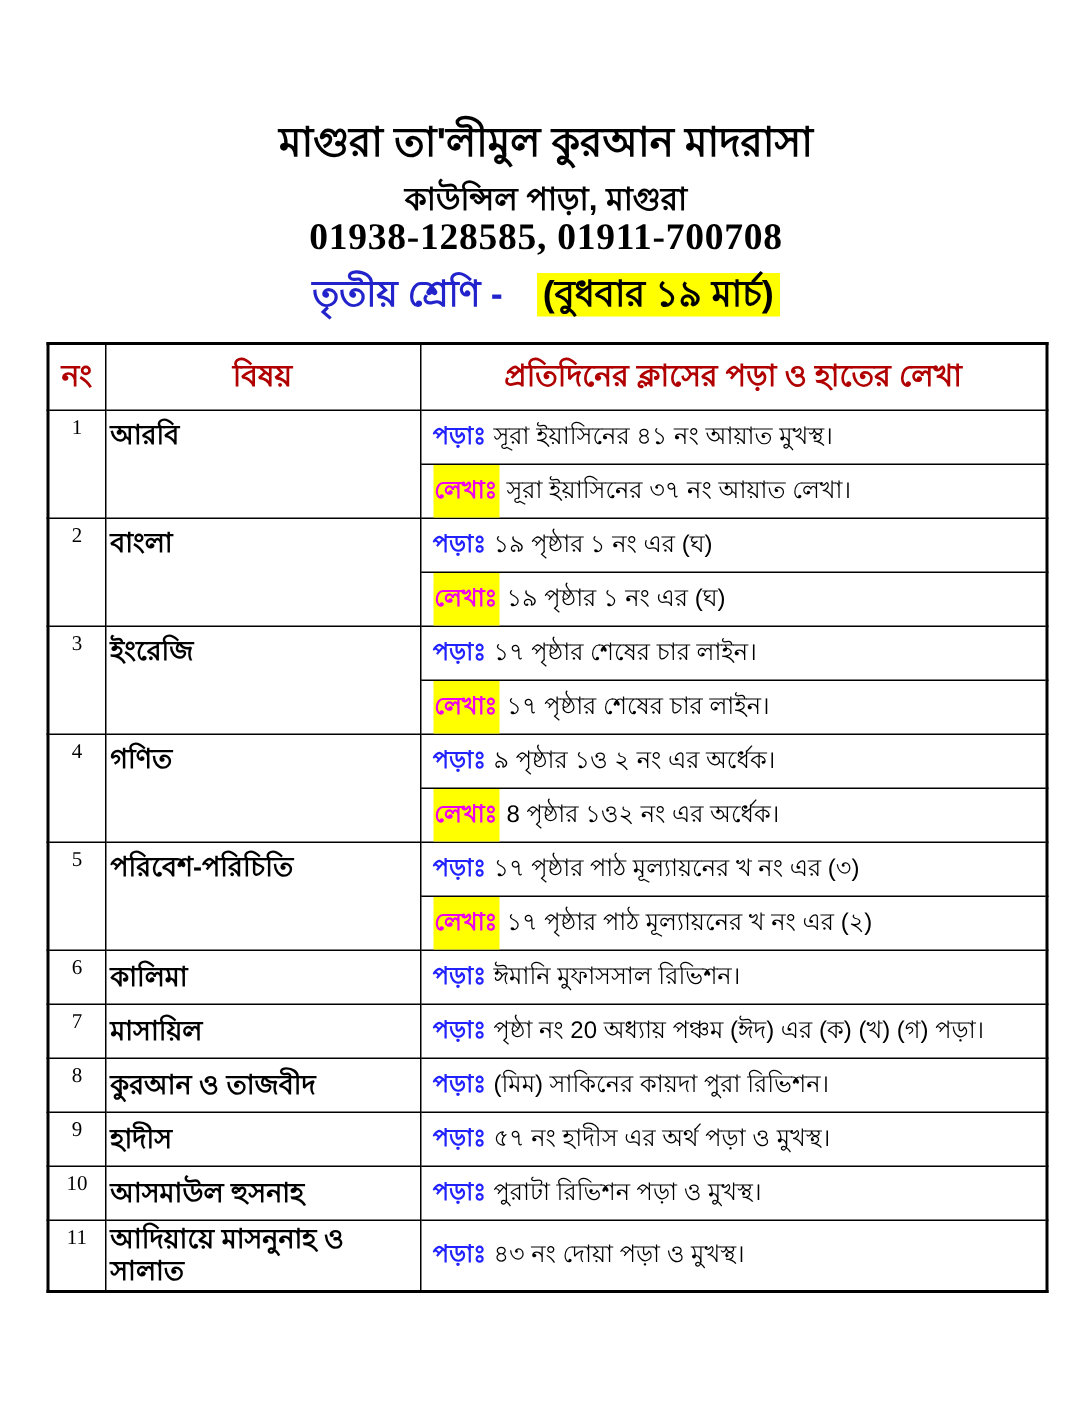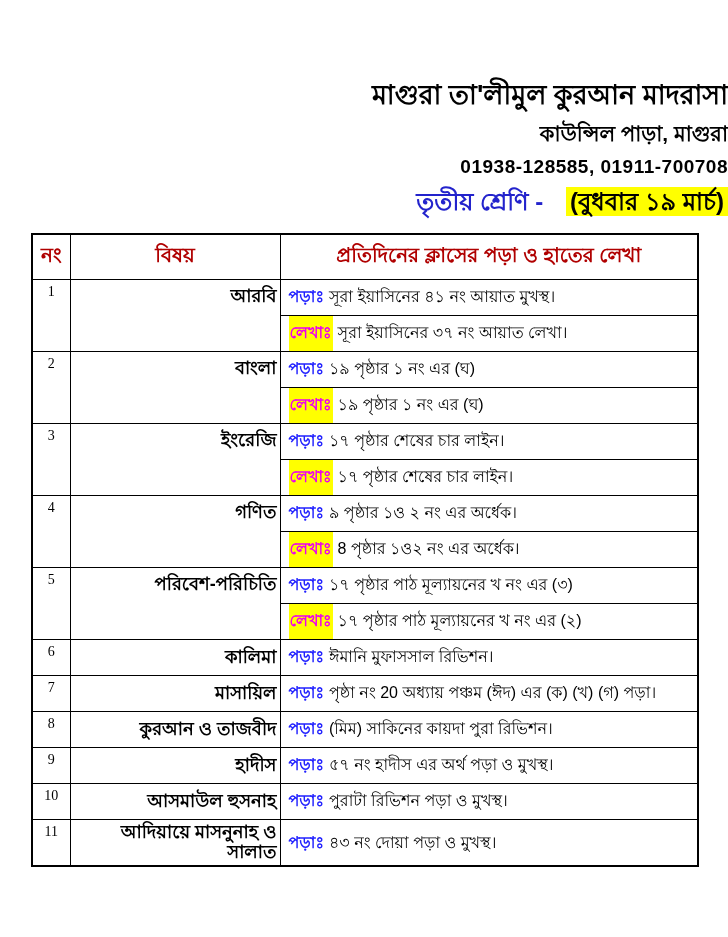--- a/index.html
+++ b/index.html
@@ -21,37 +21,37 @@
     width: 728px;
     min-height: 937px;
     font-family: "Liberation Sans", "DejaVu Sans", sans-serif;
     color: var(--ink);
   }
   .page {
     width: 728px;
     min-height: 937px;
     padding-top: 80px;
   }
-  .doc-header { text-align: right; }
+  .doc-header { text-align: center; }
   .school-title {
     font-size: 27px;
     font-weight: bold;
     line-height: 1.15;
   }
   .school-address {
     font-size: 21px;
     font-weight: bold;
     margin-top: 11px;
     line-height: 1.1;
   }
   .phone-numbers {
-    font-family: Liberation Sans, sans-serif;
-    font-size: 19px;
-    font-weight: bold;
-    margin-top: 12px;
+    font-family: Liberation Serif, serif;
+    font-size: 25px;
+    font-weight: bold;
+    margin-top: 0;
     letter-spacing: 0.5px;
     line-height: 1.1;
   }
   .class-line {
     font-size: 24px;
     font-weight: bold;
     margin-top: 9px;
     line-height: 1.25;
   }
   .class-label { color: var(--class-blue); }
@@ -85,21 +85,21 @@
   .col-subject { width: 210px; }
   .hw-table tbody tr { height: 36px; }
   .cell-no {
     text-align: center;
     vertical-align: top;
     font-family: "Liberation Serif", "DejaVu Serif", serif;
     font-size: 14px;
     padding-top: 4px;
   }
   .cell-subject {
-    text-align: right;
+    text-align: left;
     vertical-align: middle;
     font-weight: bold;
     font-size: 18px;
     padding: 2px 3px;
     line-height: 1.15;
   }
   .cell-subject.top {
     vertical-align: top;
     padding-top: 6px;
   }

